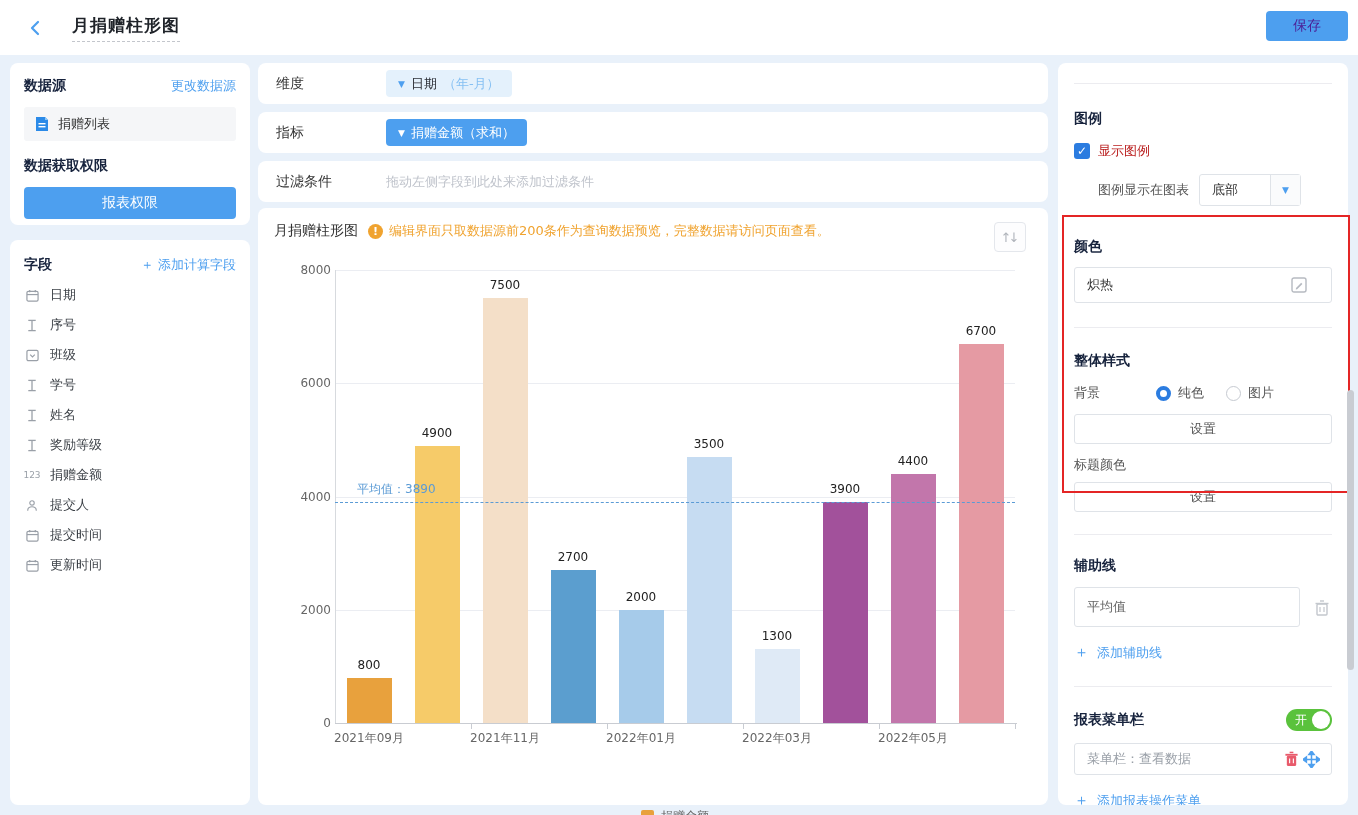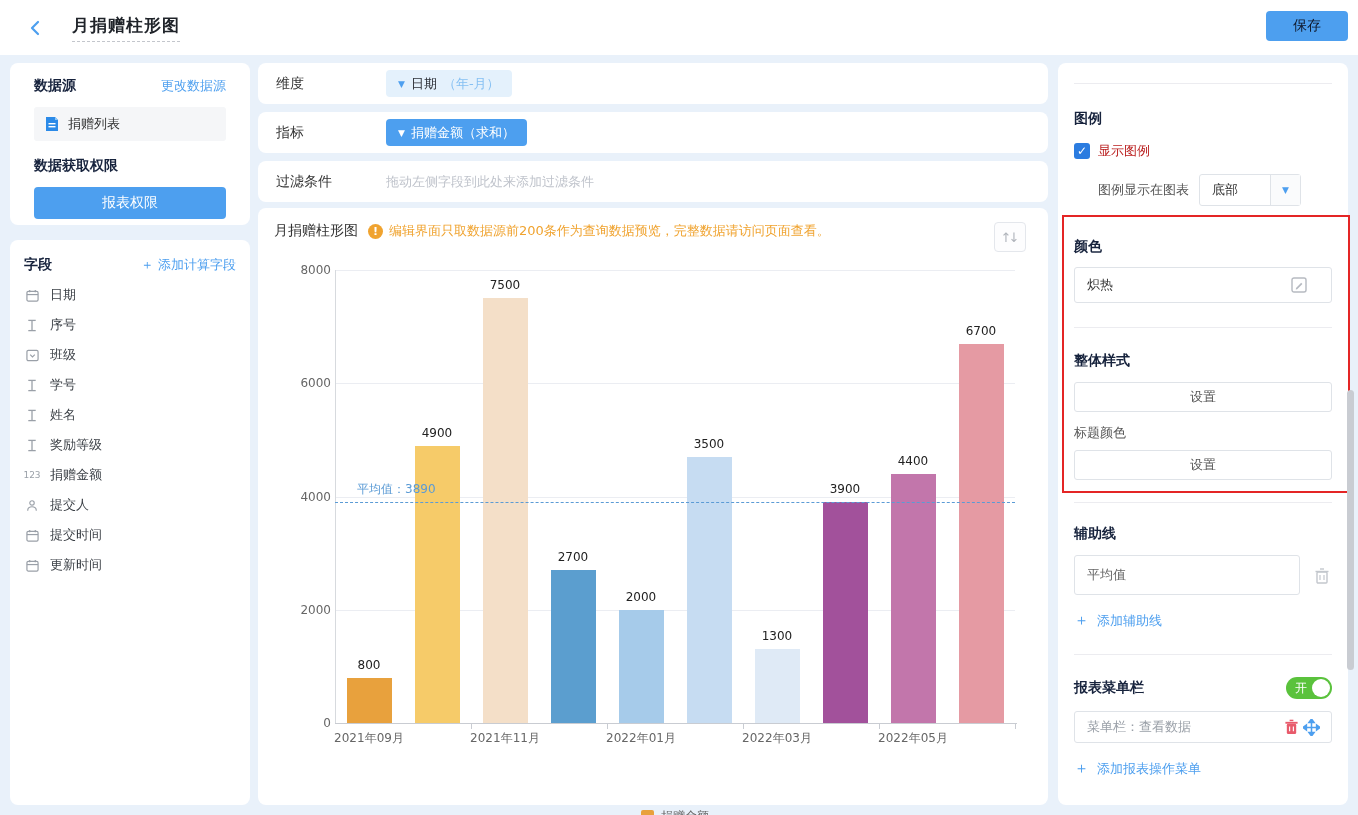--- a/index.html
+++ b/index.html
@@ -4,27 +4,27 @@
 <style>
   * { margin:0; padding:0; box-sizing:border-box; }
   html,body { width:1358px; height:815px; overflow:hidden; }
   body { background:#e9f1fa; font-family:"DejaVu Sans","Liberation Sans",sans-serif; color:#333; font-size:14px; position:relative; }
 
   
   .topbar { position:absolute; left:0; top:0; width:1358px; height:55px; background:#fff; display:flex; align-items:center; padding:0 10px 0 22px; }
   .back-btn { width:28px; height:28px; display:flex; align-items:center; justify-content:center; cursor:pointer; }
   .page-title-wrap { margin-left:22px; padding-bottom:4px; border-bottom:1px dashed #c3c6cc; }
   .page-title { font-size:17px; font-weight:bold; color:#1f2329; letter-spacing:1px; }
-  .save-btn { position:absolute; right:10px; top:11px; width:82px; height:30px; background:#4d9fef; color:#0f172a; border:none; border-radius:4px; font-size:14px; cursor:pointer; font-family:inherit; }
+  .save-btn { position:absolute; right:10px; top:11px; width:82px; height:30px; background:#4d9fef; color:#4c1d95; border:none; border-radius:4px; font-size:14px; cursor:pointer; font-family:inherit; }
 
   
   .card { position:absolute; background:#fff; border-radius:8px; }
 
   
-  .ds-card { left:10px; top:63px; width:240px; height:162px; padding:14px 24px 16px; }
+  .ds-card { left:10px; top:63px; width:240px; height:162px; padding:14px 14px 16px; }
   .panel-head { display:flex; justify-content:space-between; align-items:center; }
   .panel-title { font-weight:bold; font-size:14px; color:#17233d; }
   .blue-link { color:#4d9fef; font-size:13px; cursor:pointer; text-decoration:none; }
   .ds-item { margin-top:12px; height:34px; background:#f5f6f8; border-radius:3px; display:flex; align-items:center; padding:0 10px; gap:8px; }
   .ds-item span.lbl { font-size:13px; color:#333; }
   .perm-title { font-weight:bold; font-size:14px; color:#17233d; margin-top:16px; }
   .perm-btn { margin-top:12px; width:100%; height:32px; background:#4d9fef; color:#fff; border:none; border-radius:4px; font-size:14px; cursor:pointer; font-family:inherit; }
 
   .fields-card { left:10px; top:240px; width:240px; height:565px; padding:16px 14px; }
   .field-list { margin-top:6px; }
@@ -355,20 +355,31 @@
     <span class="val">炽热</span>
     <svg width="16" height="16" viewBox="0 0 16 16">
       <rect x="1" y="1" width="14" height="14" rx="2" fill="none" stroke="#b6bac1" stroke-width="1.4"></rect>
       <path d="M5 11 l5.2-5.2 1.2 1.2 L6.2 12.2 4.8 12.4 z" fill="#b6bac1"></path>
     </svg>
   </div>
   <div class="divider" style="margin-top:24px;"></div>
 
   
   <div class="sec-title" style="margin-top:24px;">整体样式</div>
+  <div class="radio-row">
+    <span class="radio-lbl">背景</span>
+    <span class="radio-opt">
+      <span class="radio on"></span>
+      <span class="radio-text">纯色</span>
+    </span>
+    <span class="radio-opt">
+      <span class="radio off"></span>
+      <span class="radio-text">图片</span>
+    </span>
+  </div>
   <button class="set-btn">设置</button>
   <div class="sub-label">标题颜色</div>
   <button class="set-btn" style="margin-top:8px;">设置</button>
   <div class="divider" style="margin-top:22px;"></div>
 
   
   <div class="sec-title" style="margin-top:22px;">辅助线</div>
   <div class="aux-row">
     <span class="aux-input">平均值</span>
     <span class="icon-btn">

